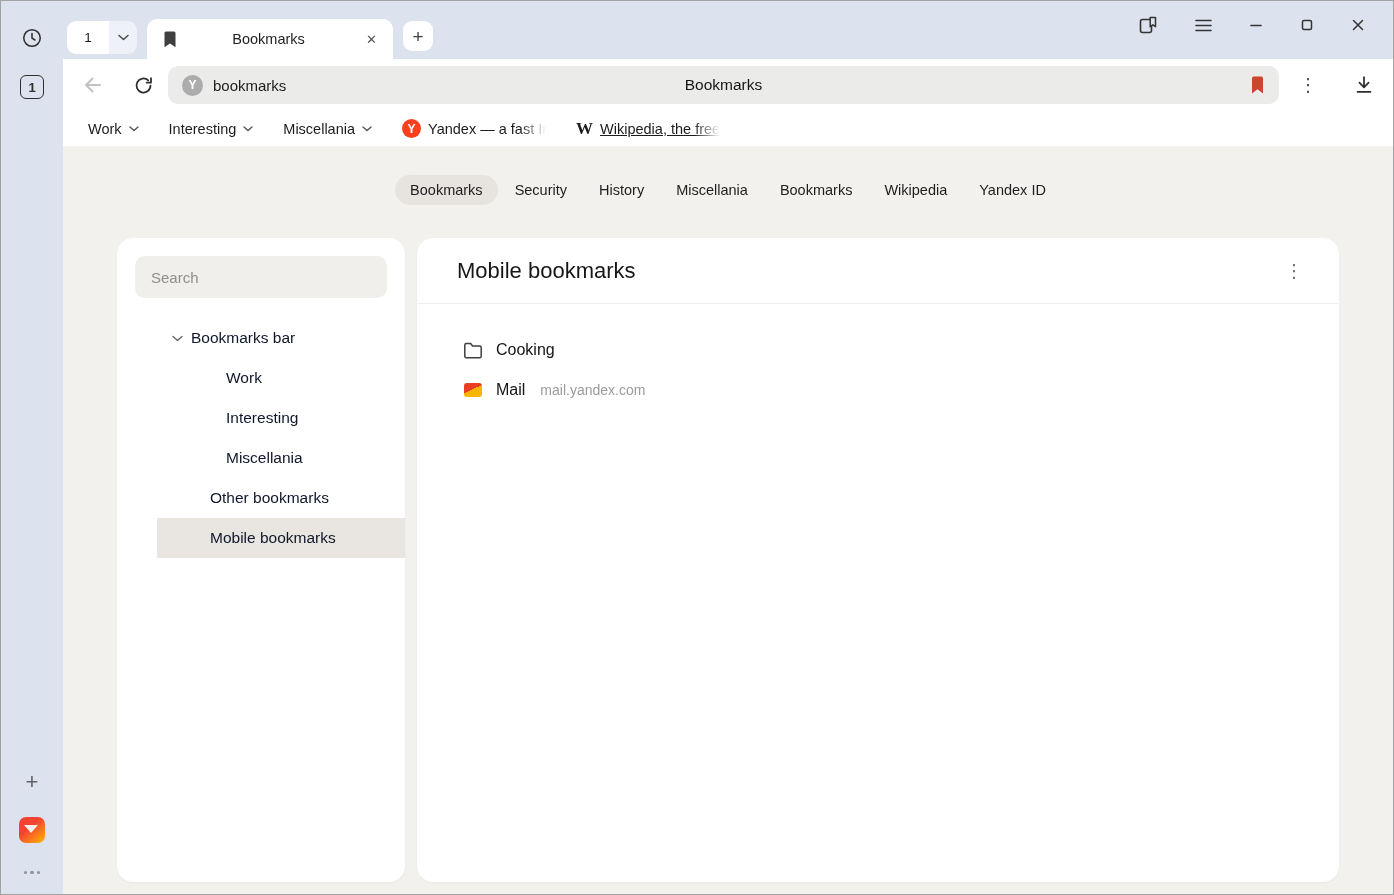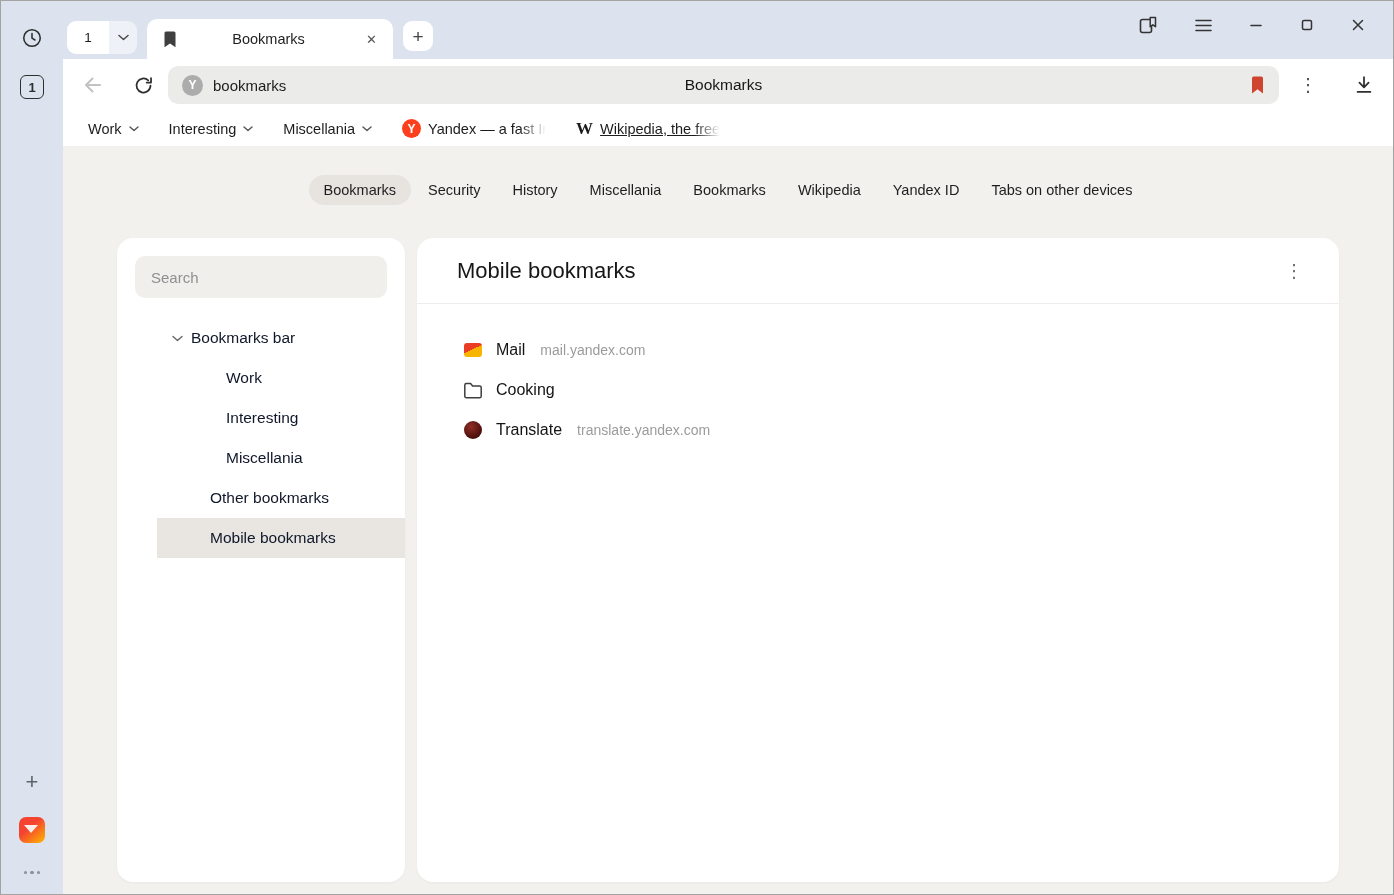--- a/index.html
+++ b/index.html
@@ -273,21 +273,20 @@
     <div class="page">
 
       <nav class="nav-tabs">
         <span class="nav-tab active">Bookmarks</span>
         <span class="nav-tab">Security</span>
         <span class="nav-tab">History</span>
         <span class="nav-tab">Miscellania</span>
         <span class="nav-tab">Bookmarks</span>
         <span class="nav-tab">Wikipedia</span>
         <span class="nav-tab">Yandex ID</span>
-        <span class="nav-tab">Tabs on other devices</span>
       </nav>
 
       <div class="panels">
 
         <section class="card sidebar-card">
           <div class="search-wrap">
             <input class="search-input" type="text" placeholder="Search" style="">
           </div>
           <div class="tree">
             <div class="tree-row root chev">
@@ -317,39 +316,32 @@
         </section>
 
         <section class="card content-card">
           <div class="content-header">
             <span class="content-title">Mobile bookmarks</span>
             <span class="kebab content-kebab"><span>⋮</span></span>
           </div>
           <div class="bm-list">
             <div class="bm-row">
               <span class="row-icon">
-                  <span class="mail-glyph"></span>
-                </span>
-              <span class="row-name">Mail</span>
-              <span class="row-url">mail.yandex.com</span>
-            </div>
-            <div class="bm-row">
-              <span class="row-icon">
                 <svg width="20" height="17" viewBox="0 0 20 17">
                     <path d="M1.8 3.2c0-.9.7-1.6 1.6-1.6h4.2l2 2.4h7c.9 0 1.6.7 1.6 1.6v8.6c0 .9-.7 1.6-1.6 1.6H3.4c-.9 0-1.6-.7-1.6-1.6z" fill="none" stroke="#3e3e3e" stroke-width="1.5" stroke-linejoin="round"></path>
                   </svg>
               </span>
               <span class="row-name">Cooking</span>
             </div>
             <div class="bm-row">
               <span class="row-icon">
-                  <span class="translate-glyph"></span>
+                  <span class="mail-glyph"></span>
                 </span>
-              <span class="row-name">Translate</span>
-              <span class="row-url">translate.yandex.com</span>
+              <span class="row-name">Mail</span>
+              <span class="row-url">mail.yandex.com</span>
             </div>
           </div>
         </section>
 
       </div>
     </div>
 
   </div>
 </div>
 

